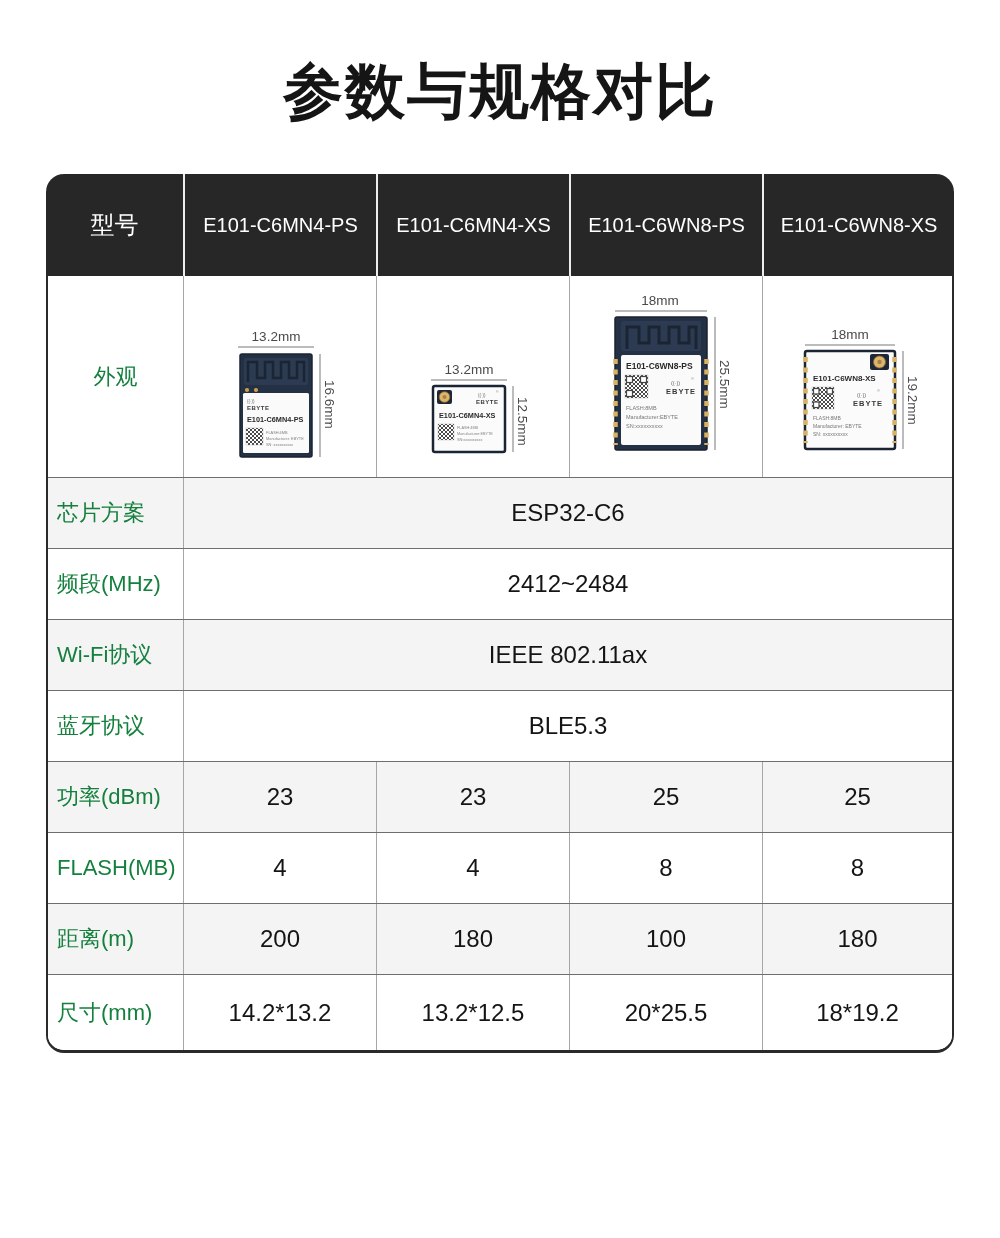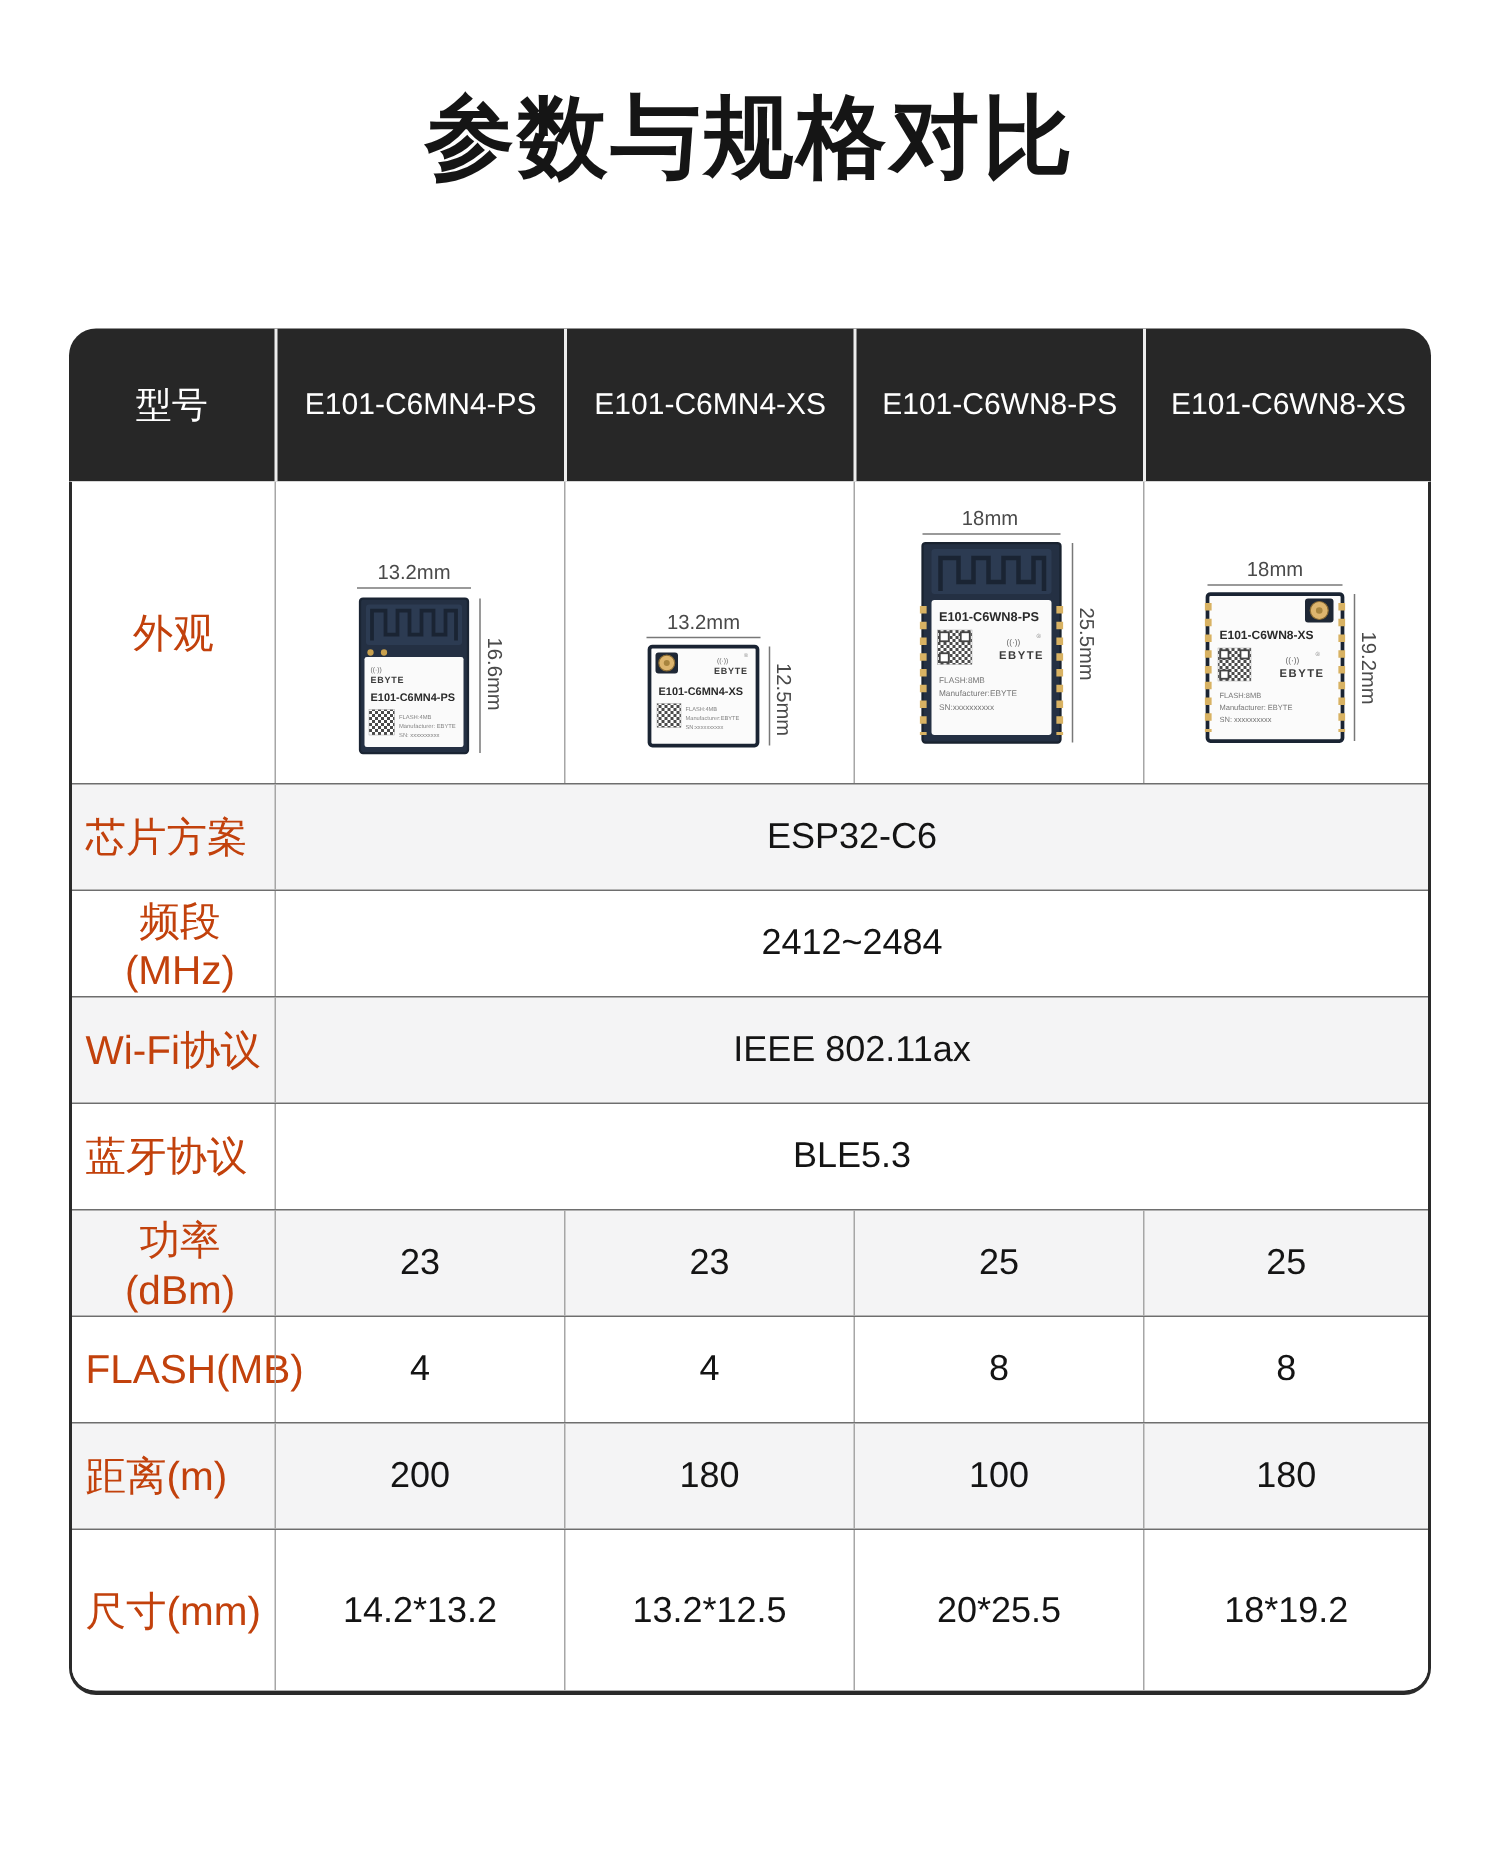--- a/index.html
+++ b/index.html
@@ -12,21 +12,21 @@
   }
   .title {
     margin: 58px 0 0 0;
     text-align: center;
     font-size: 60px;
     line-height: 68px;
     font-weight: bold;
     letter-spacing: 2px;
     color: var(--title_text, #151515);
   }
-  .tbl { width: 908px; margin: 93px auto 0 auto; }
+  .tbl { width: 908px; margin: 48px auto 0 auto; }
 
   
   .thead {
     display: grid;
     grid-template-columns: 137px 193px 193px 193px 192px;
     height: 102px;
     background: var(--header_bg, #272727);
     border-radius: 18px 18px 0 0;
     overflow: hidden;
   }
@@ -52,26 +52,26 @@
     display: grid;
     grid-template-columns: 135px 193px 193px 193px 190px;
     border-top: 1.5px solid var(--border_dark, #6e6e6e);
     background: var(--row_bg, #ffffff);
   }
   .row:first-child { border-top: none; }
   .row.merged { grid-template-columns: 135px 1fr; }
   .row.alt { background: var(--row_alt_bg, #f4f4f5); }
   .r-appearance { height: 201px; }
   .r-spec { height: 71px; }
-  .r-last { height: 108px; }
+  .r-last { height: 76px; }
 
   .cell { display: flex; align-items: center; text-align: center; }
   .cell.label {
-    font-size: 27px;
-    color: #c2410c;
+    font-size: 22px;
+    color: #15803d;
     padding-left: 9px;
   }
   .cell.label.center { justify-content: center; padding-left: 0; }
   .cell.value {
     justify-content: center;
     font-size: 24px;
     color: #141414;
     border-left: 1px solid var(--border_light, #a6a6a6);
   }
   .cell.mod {

